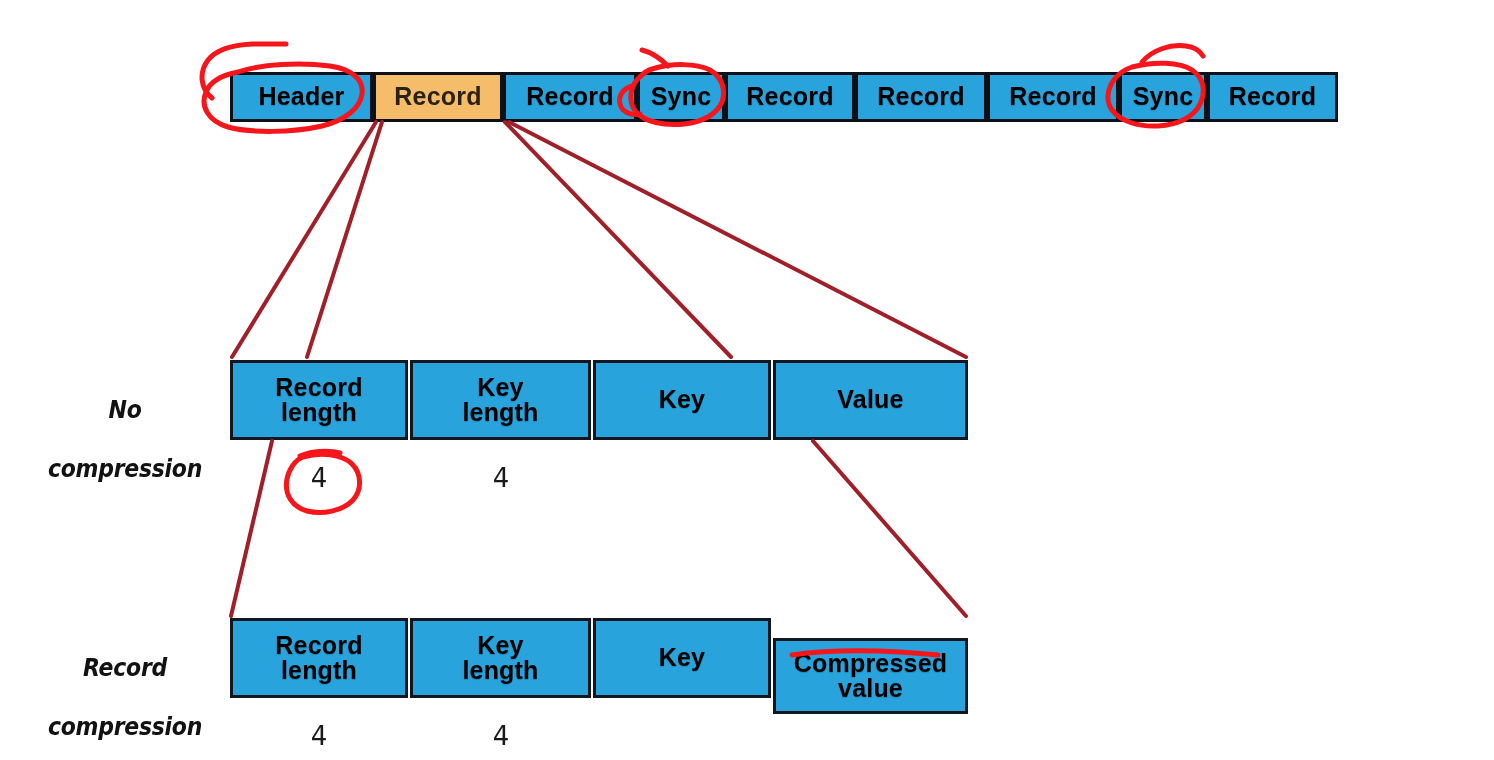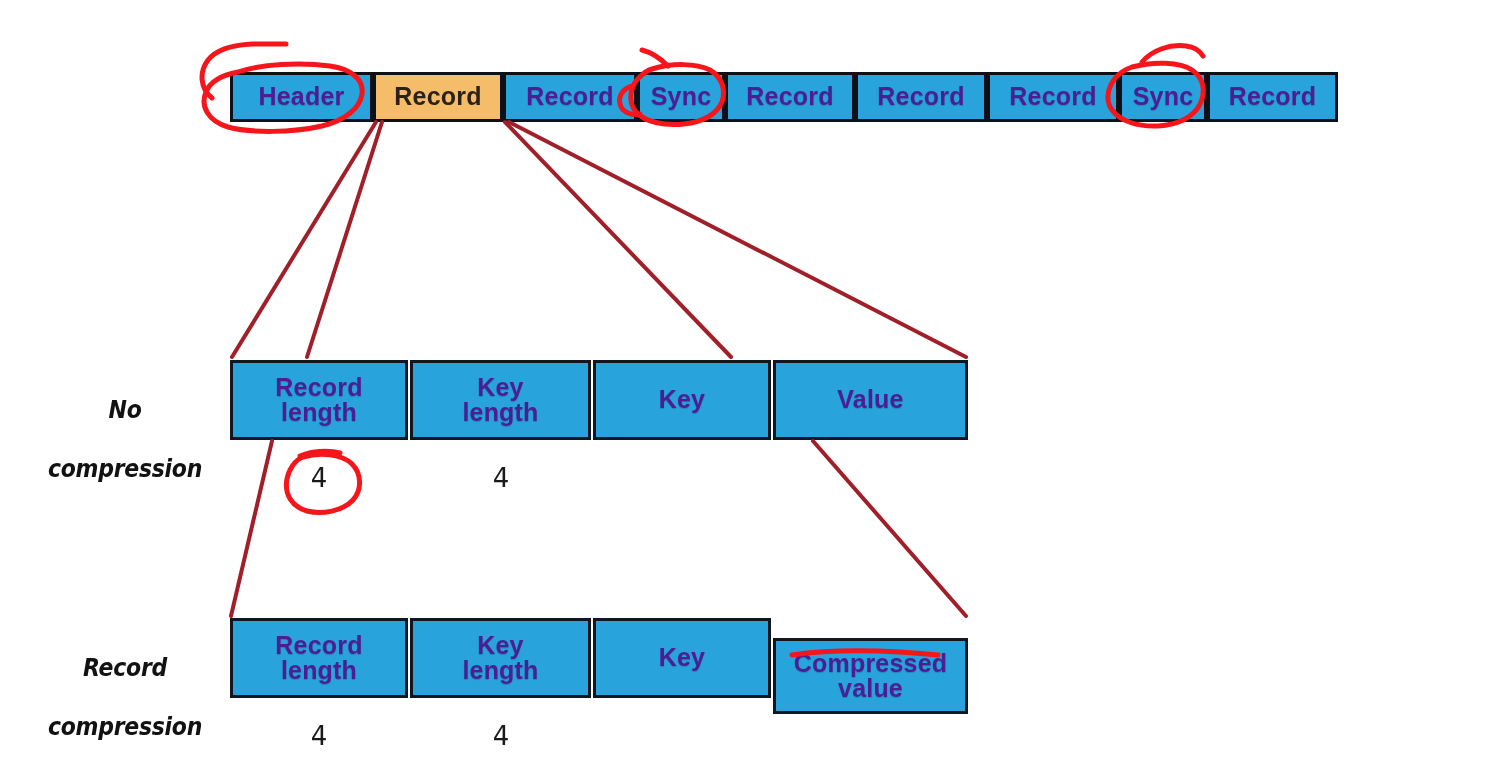--- a/index.html
+++ b/index.html
@@ -15,21 +15,21 @@
     overflow: hidden;
     font-family: "Liberation Sans", sans-serif;
   }
 
   
   .block {
     position: absolute;
     box-sizing: border-box;
     border: 3px solid #11161f;
     background: #29a3dc;
-    color: #4c1d95;
+    color: #000000;
     display: flex;
     align-items: center;
     justify-content: center;
     text-align: center;
     line-height: 1.02;
     font-weight: 600;
     letter-spacing: 0.2px;
     text-shadow: 0 1px 1px rgba(0,0,0,0.18);
     user-select: none;
   }

